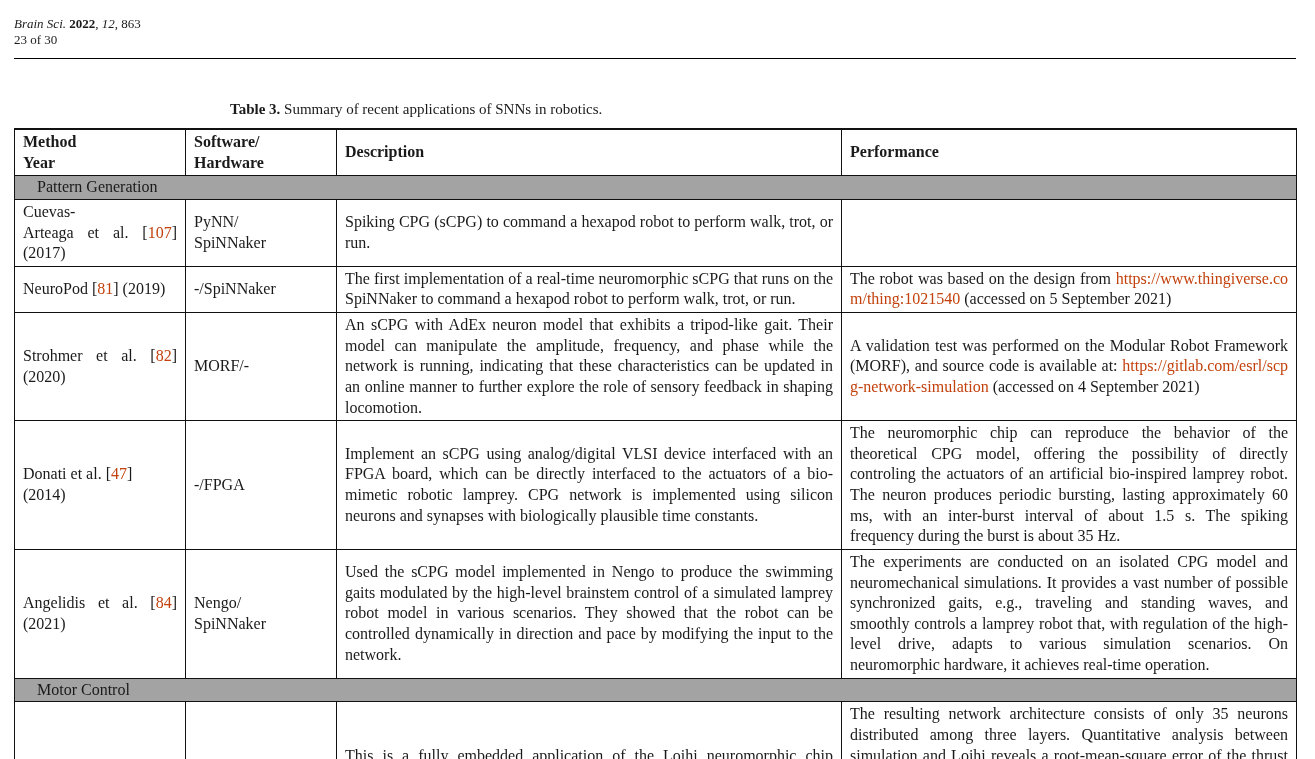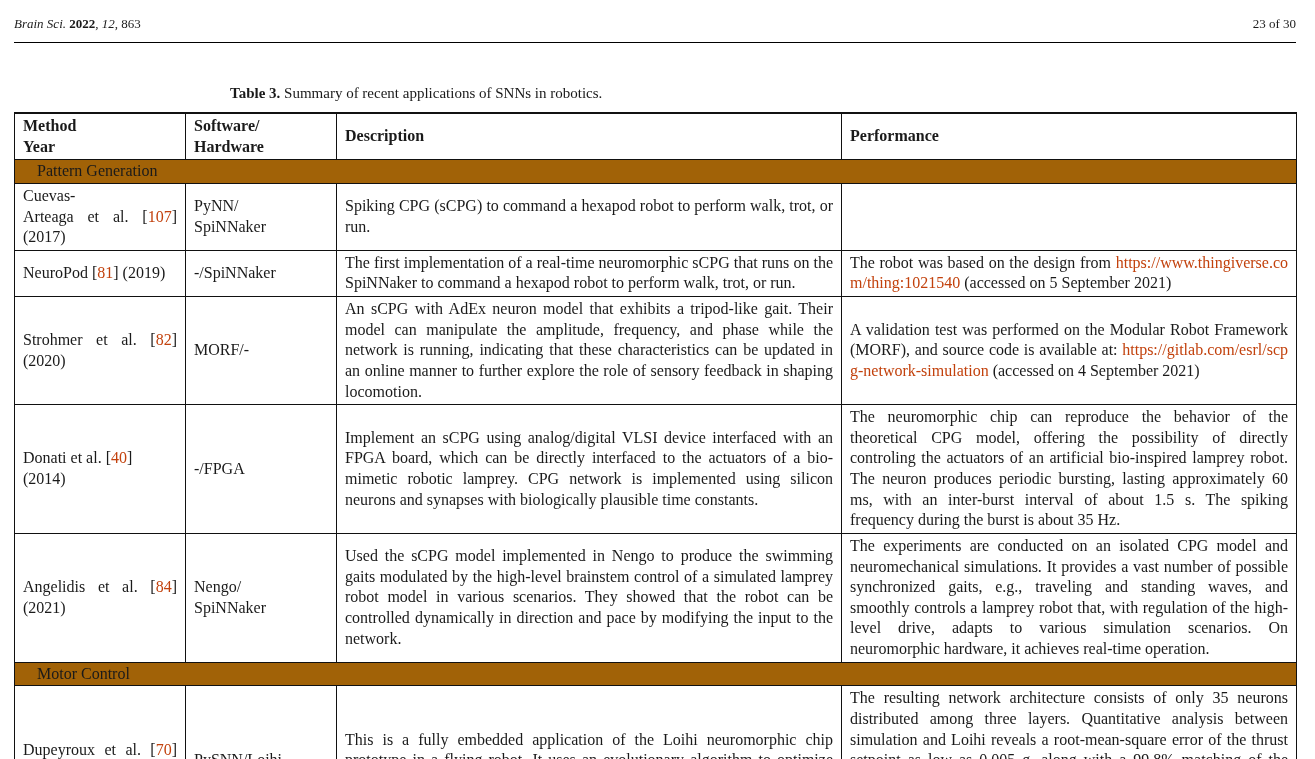--- a/index.html
+++ b/index.html
@@ -8,20 +8,21 @@
     width: 1315px; height: 759px;
     background: #ffffff;
     font-family: "Liberation Serif", serif;
     color: #1a1a1a;
     overflow: hidden;
   }
   .page-head {
     display: flex; justify-content: space-between;
     font-size: 13px;
     margin: 16px 19px 0 14px;
+    flex-direction: column;
   }
   .it { font-style: italic; }
   .b  { font-weight: bold; }
   .head-rule {
     border: 0; border-top: 1.4px solid #000;
     margin: 10px 19px 0 14px;
   }
   .caption {
     font-size: 15px;
     margin: 42px 0 0 230px;
@@ -38,21 +39,21 @@
   }
   td {
     border: 1px solid #111;
     padding: 2px 8px;
     vertical-align: middle;
     text-align: left;
   }
   tr.head { height: 36px; }
   tr.head td { font-weight: bold; }
   td.section {
-    background: #a16207;
+    background: #a3a3a3;
     padding: 1px 8px 1px 22px;
     height: 19px;
   }
   tr.r0 { height: 52px; padding-left: 11px; }
   tr.r1 { height: 36px; }
   tr.r2 { height: 92px; }
   tr.r3 { height: 106px; }
   tr.r4 { height: 112px; }
   tr.r5 { height: 126px; }
   .td-desc, .td-perf { text-align: justify; hyphens: auto; }
@@ -128,21 +129,21 @@
         <div class="mline just"><span>Strohmer et al. [</span><span class="cite">82</span><span>]</span></div>
         <div class="mline">(2020)</div>
       </td>
       <td class="td-soft">MORF/-</td>
       <td class="td-desc">An sCPG with AdEx neuron model that exhibits a tripod-like gait. Their model can manipulate the amplitude, frequency, and phase while the network is running, indicating that these characteristics can be updated in an online manner to further explore the role of sensory feedback in shaping locomotion.</td>
       <td class="td-perf"><span>A validation test was performed on the Modular Robot Framework (MORF), and source code is available at: </span><span class="url">https://gitlab.com/esrl/scpg-network-simulation</span><span> (accessed on 4 September 2021)</span></td>
     </tr>
 
     <tr class="r3">
       <td class="td-method">
-        <div class="mline"><span>Donati et al. [</span><span class="cite">40</span><span>] (2014)</span></div>
+        <div class="mline"><span>Donati et al. [</span><span class="cite">47</span><span>] (2014)</span></div>
       </td>
       <td class="td-soft">-/FPGA</td>
       <td class="td-desc">Implement an sCPG using analog/digital VLSI device interfaced with an FPGA board, which can be directly interfaced to the actuators of a bio-mimetic robotic lamprey. CPG network is implemented using silicon neurons and synapses with biologically plausible time constants.</td>
       <td class="td-perf"><span>The neuromorphic chip can reproduce the behavior of the theoretical CPG model, offering the possibility of directly controling the actuators of an artificial bio-inspired lamprey robot. The neuron produces periodic bursting, lasting approximately 60 ms, with an inter-burst interval of about 1.5 s. The spiking frequency during the burst is about 35 Hz.</span><span class="url"></span><span></span></td>
     </tr>
 
     <tr class="r4">
       <td class="td-method">
         <div class="mline just"><span>Angelidis et al. [</span><span class="cite">84</span><span>]</span></div>
         <div class="mline">(2021)</div>

